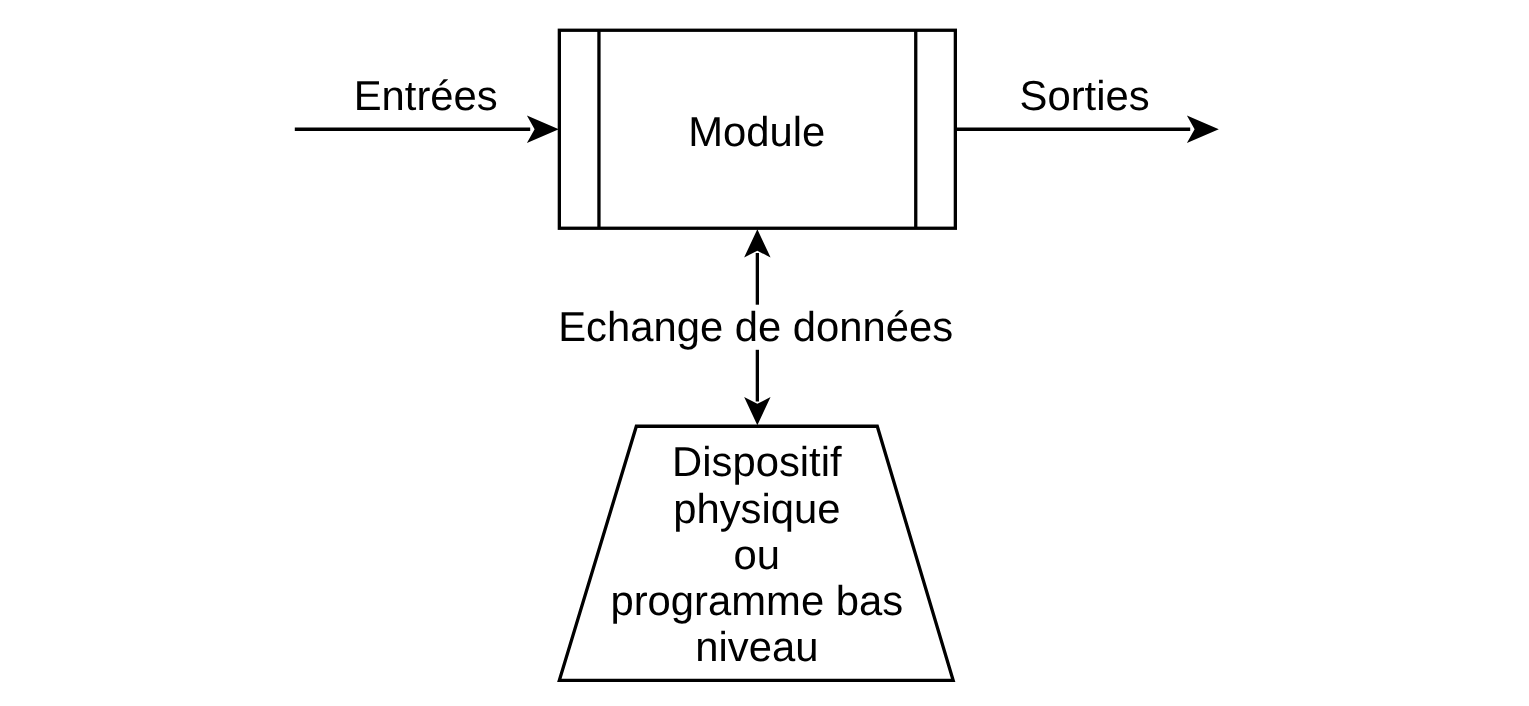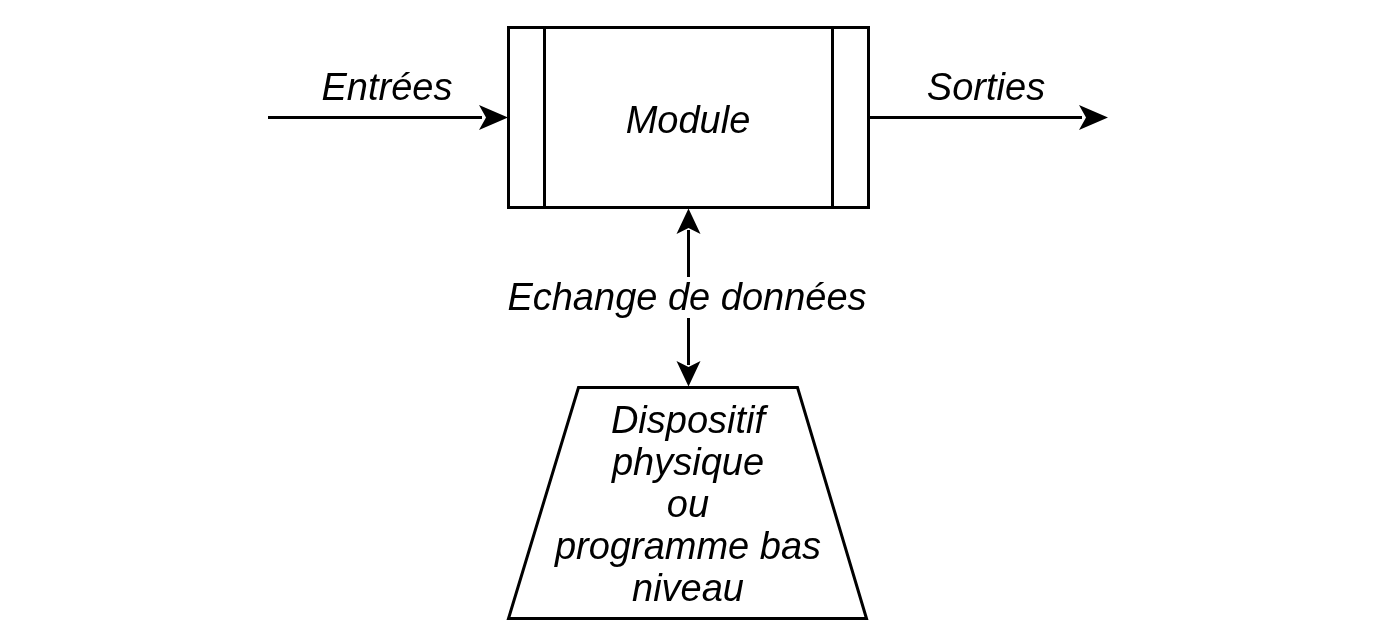--- a/index.html
+++ b/index.html
@@ -6,21 +6,20 @@
     margin: 0;
     padding: 0;
     background: #ffffff;
   }
   .canvas {
     position: relative;
     width: 1390px;
     height: 642px;
     background: #ffffff;
     overflow: hidden;
-    font-style: italic;
   }
   svg {
     display: block;
   }
   .diagram-text {
     font-family: "Liberation Sans", sans-serif;
     font-size: 38px;
     fill: #000000;
   }
 </style>

